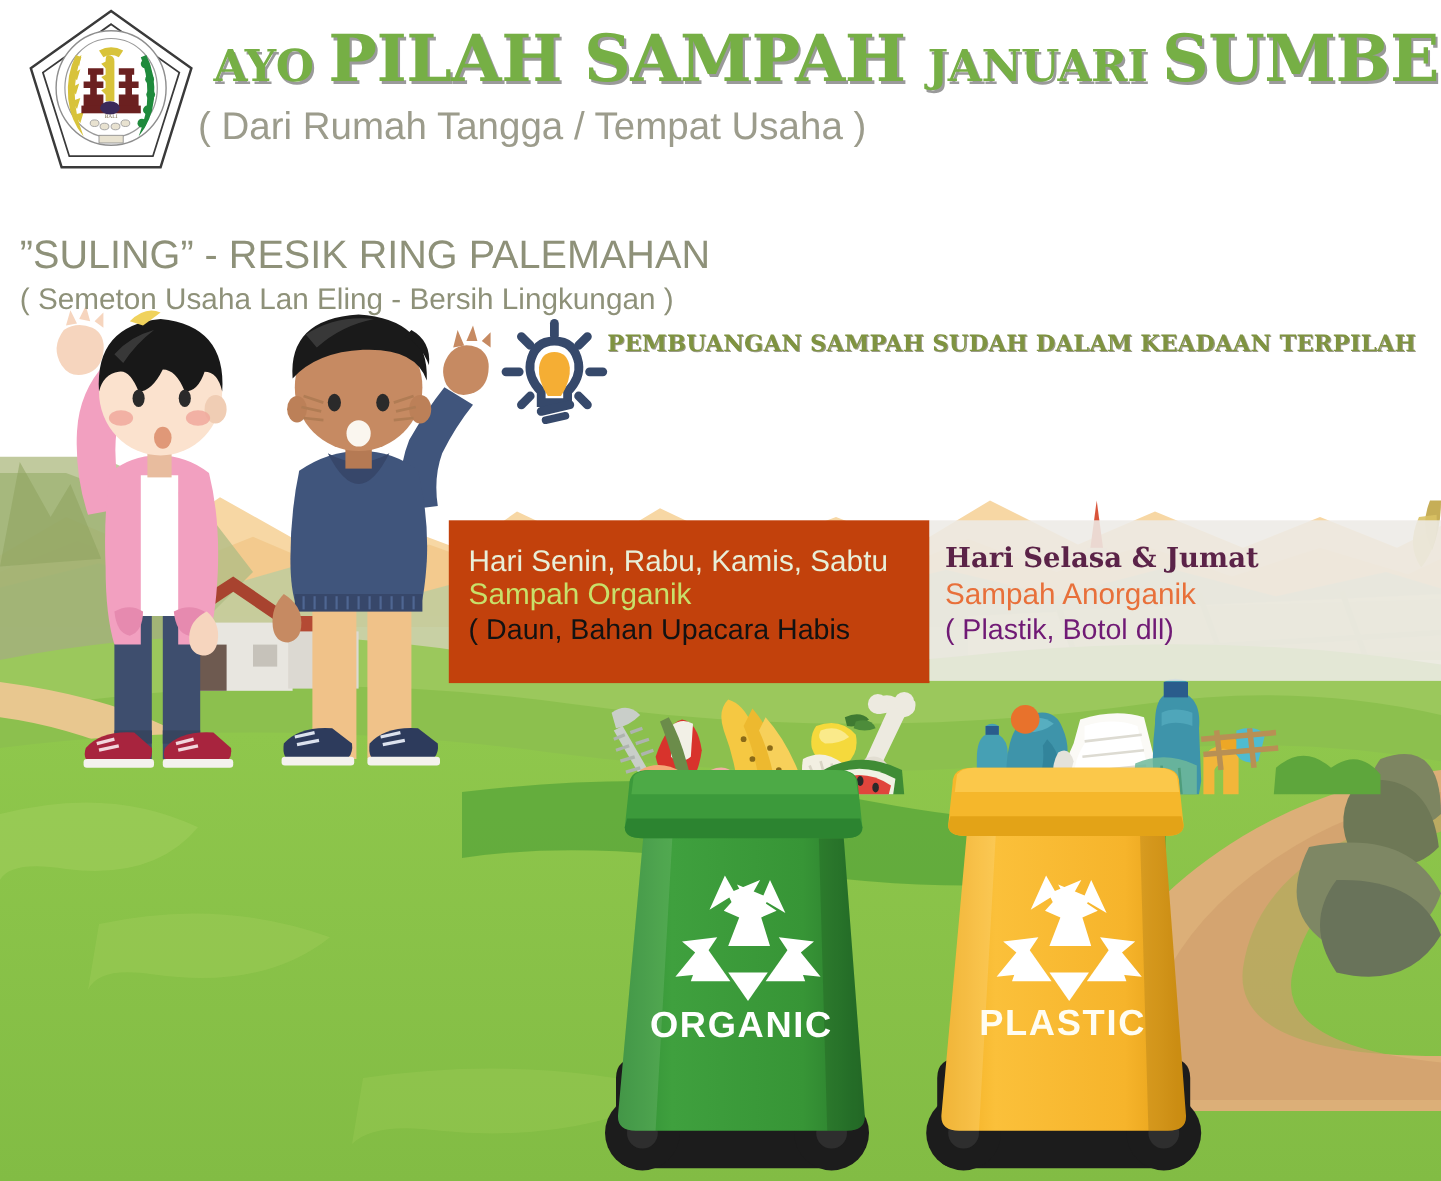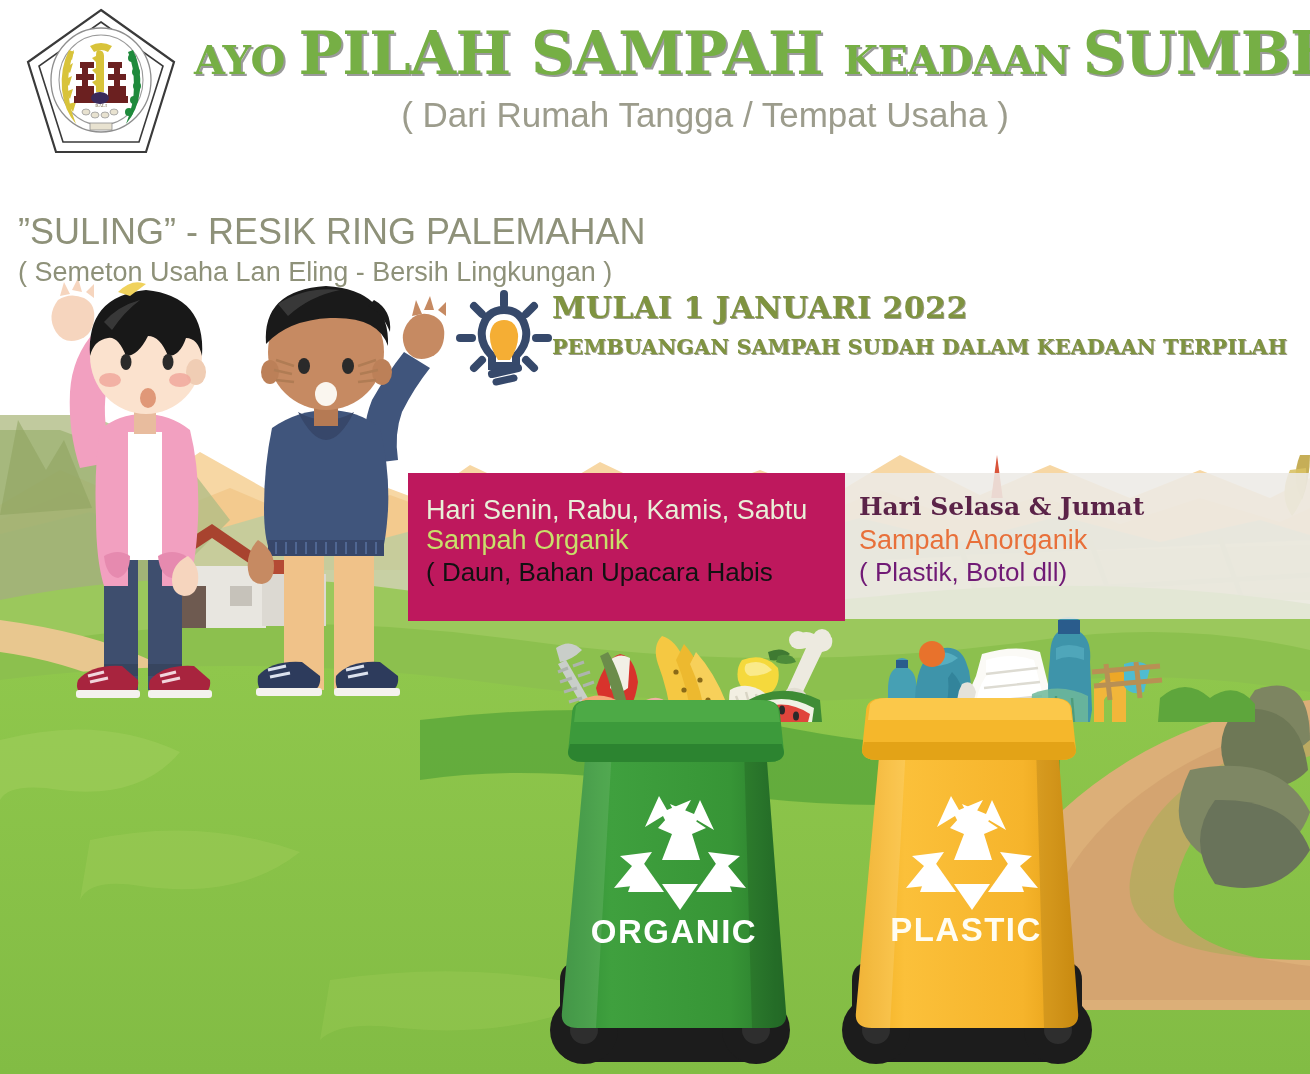--- a/index.html
+++ b/index.html
@@ -28,21 +28,21 @@
     text-shadow: 2px 2px 0 rgba(120,120,120,.75);
     line-height:1;
   }
   #title-main { padding-left:14px; }
   #title-main span { color:#76AF45; vertical-align:baseline; }
   .t-sm { font-size:40px; }
   .t-lg { font-size:59px;text-align:center; }
 
   #title-sub {
     margin-top:12px;
-    text-align:center;
+    text-align:left;
     font-family:"Liberation Sans", sans-serif;
     font-size:35px;
     color:#9C9C8C;
     letter-spacing:0px;
     padding-right:70px;
   }
 
   
   #suling { position:absolute; left:18px; top:211px; z-index:30; }
   #suling-1 {
@@ -70,21 +70,21 @@
   }
 
   
   #scene { position:absolute; left:0; top:0; width:1310px; height:1074px; z-index:5; }
 
   
   #boxes { position:absolute; left:408px; top:473px; z-index:25; display:flex; align-items:flex-start; }
 
   #box-organic {
     width:437px; min-height:148px;
-    background:#be185d;
+    background:#c2410c;
     padding:22px 10px 14px 18px;
   }
   #box-anorganic {
     width:525px; min-height:146px;
     background:rgba(237,235,230,.88);
     padding:20px 10px 14px 14px;
   }
   .bx-day-o  { font-size:27px; color:#E8EFD8; line-height:1.12; white-space:nowrap; }
   .bx-type-o { font-size:27px; color:#C8E06A; line-height:1.16; }
   .bx-note-o { font-size:26px; color:#121212; line-height:1.2; }
@@ -347,21 +347,21 @@
           <ellipse cx="73" cy="109" rx="4" ry="3"></ellipse>
         <ellipse cx="83" cy="109" rx="4" ry="3"></ellipse>
           <ellipse cx="92" cy="106" rx="4" ry="3"></ellipse>
       </g>
       <rect x="68" y="117" width="22" height="7" fill="#E8E2D0" stroke="#8E8E8E" stroke-width=".8"></rect>
       <text x="79" y="101" font-family="Liberation Serif, serif" font-size="5" fill="#7A6A4A" text-anchor="middle">BALI</text>
     </svg>
 
     <div id="title-block">
       <div id="title-main" class="title-line">
-        <span class="t-sm">AYO </span><span class="t-lg">PILAH SAMPAH </span><span class="t-sm">KEADAAN </span><span class="t-lg">SUMBER</span>
+        <span class="t-sm">AYO </span><span class="t-lg">PILAH SAMPAH </span><span class="t-sm">JANUARI </span><span class="t-lg">SUMBER</span>
       </div>
       <div id="title-sub">( Dari Rumah Tangga / Tempat Usaha )</div>
     </div>
   </div>
 
   <div id="suling">
     <div id="suling-1">”SULING” - RESIK RING PALEMAHAN</div>
     <div id="suling-2">( Semeton Usaha Lan Eling - Bersih Lingkungan )</div>
   </div>
 
@@ -375,21 +375,20 @@
           <path d="M96 52 L84 52"></path>
         <path d="M22 82 L30 74"></path>
           <path d="M82 82 L74 74"></path>
       </g>
       <path d="M52 24 Q34 24 30 44 Q28 58 40 70 L40 80 L64 80 L64 70 Q76 58 74 44 Q70 24 52 24 Z" fill="none" stroke="#36496B" stroke-width="8"></path>
       <path d="M52 34 Q40 34 38 48 Q37 60 46 74 L58 74 Q67 60 66 48 Q64 34 52 34 Z" fill="#F5AE34"></path>
       <path d="M40 88 L66 82" stroke="#36496B" stroke-width="8" stroke-linecap="round"></path>
       <path d="M44 96 L62 92" stroke="#36496B" stroke-width="7" stroke-linecap="round"></path>
     </svg>
     <div id="mulai-text">
-      <div id="mulai-1">MULAI 1 JANUARI 2022</div>
       <div id="mulai-2">PEMBUANGAN SAMPAH SUDAH DALAM KEADAAN TERPILAH</div>
     </div>
   </div>
 
   <div id="boxes">
 
     <div id="box-organic">
       <div class="bx-day-o">Hari Senin, Rabu, Kamis, Sabtu</div>
       <div class="bx-type-o">Sampah Organik</div>
       <div class="bx-note-o">( Daun, Bahan Upacara Habis</div>

